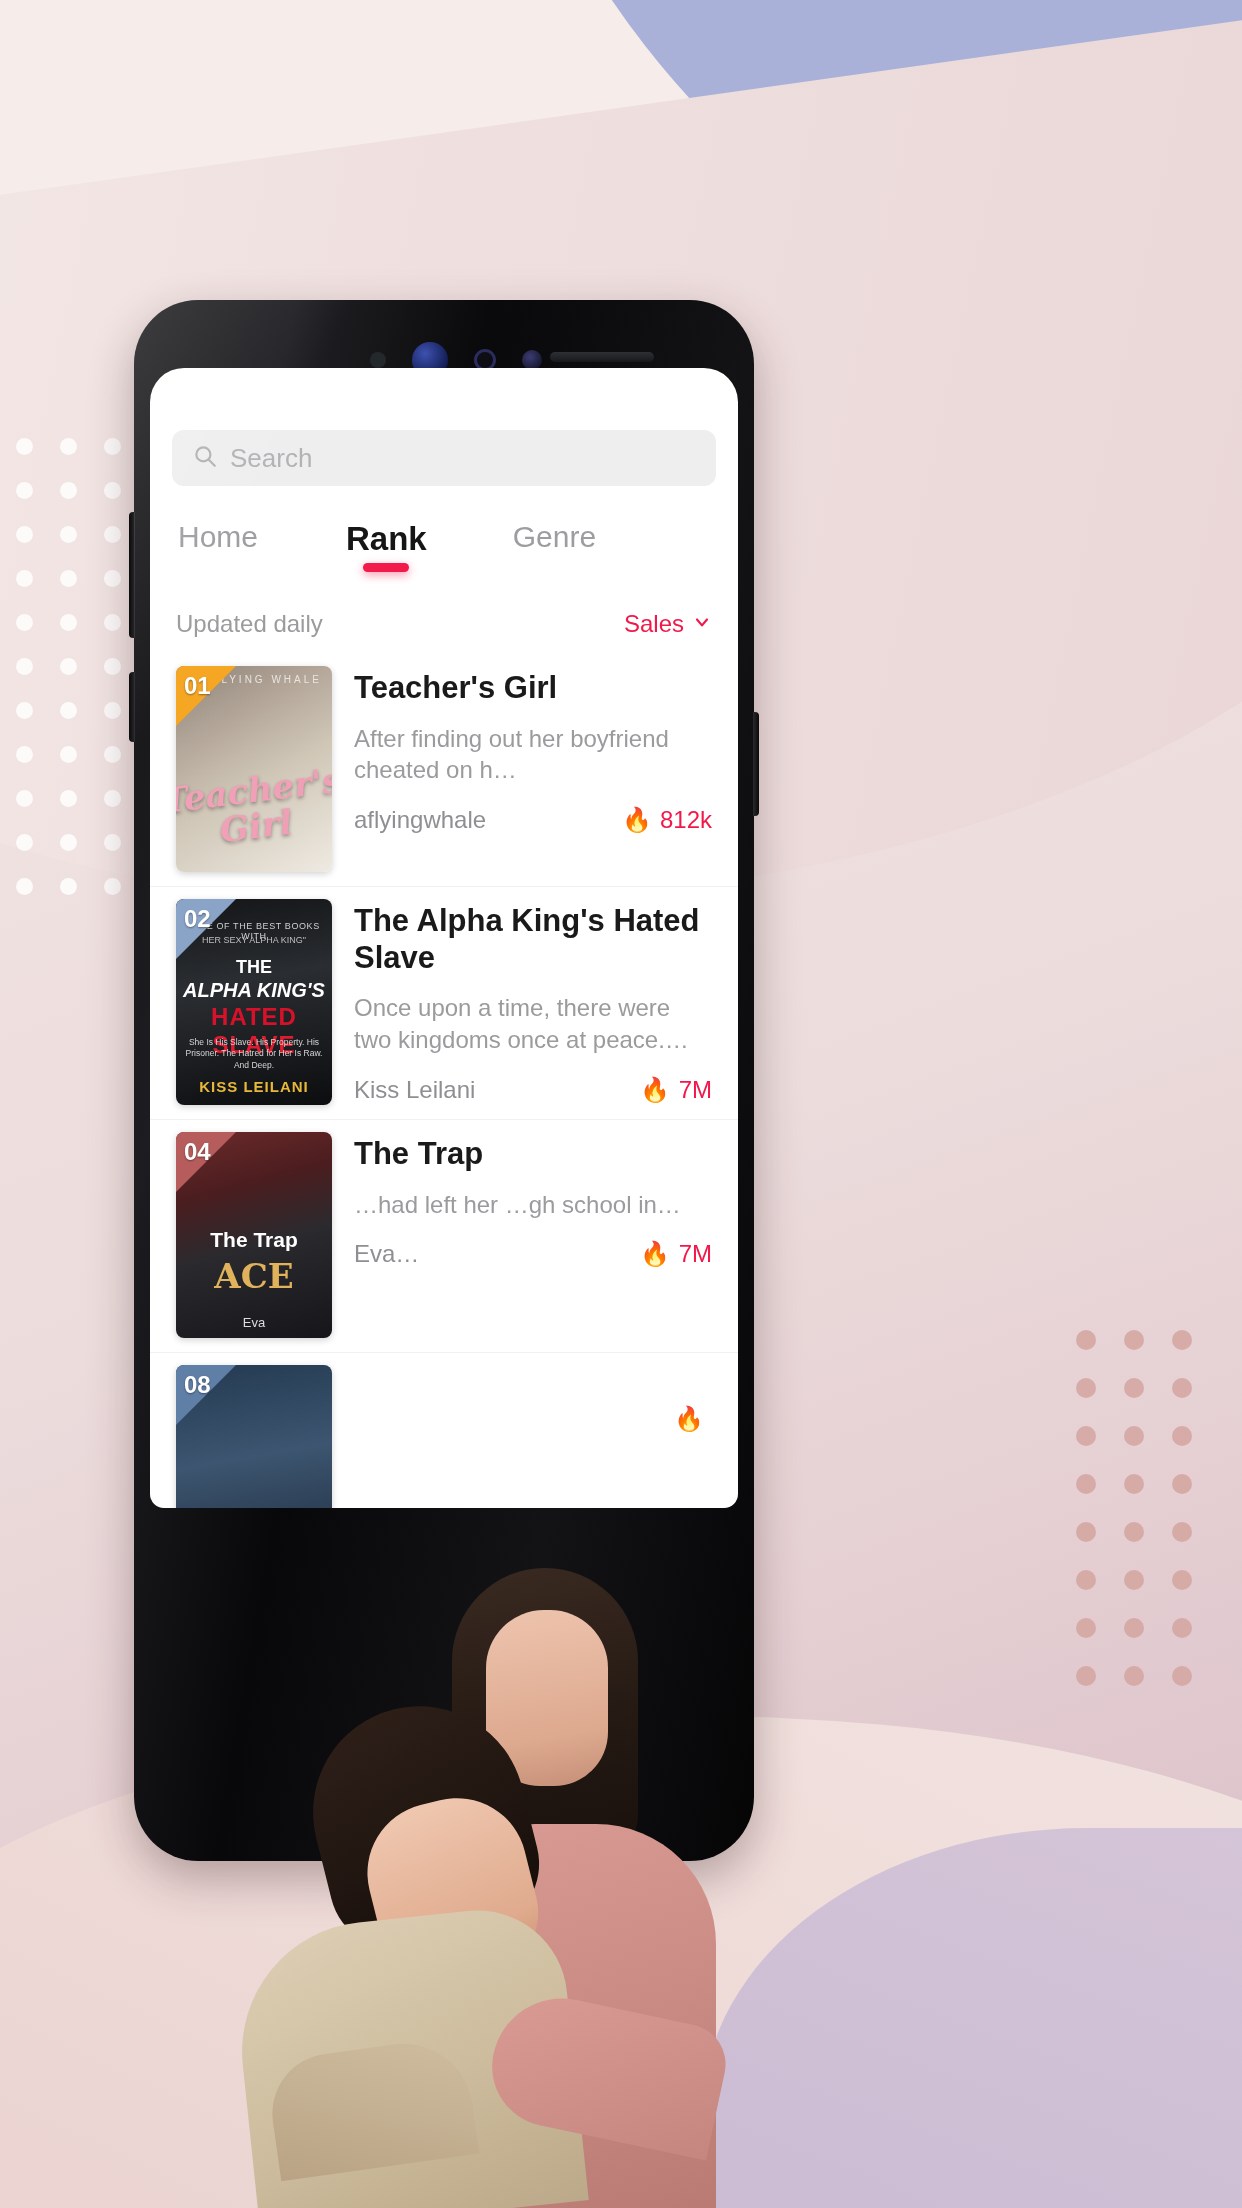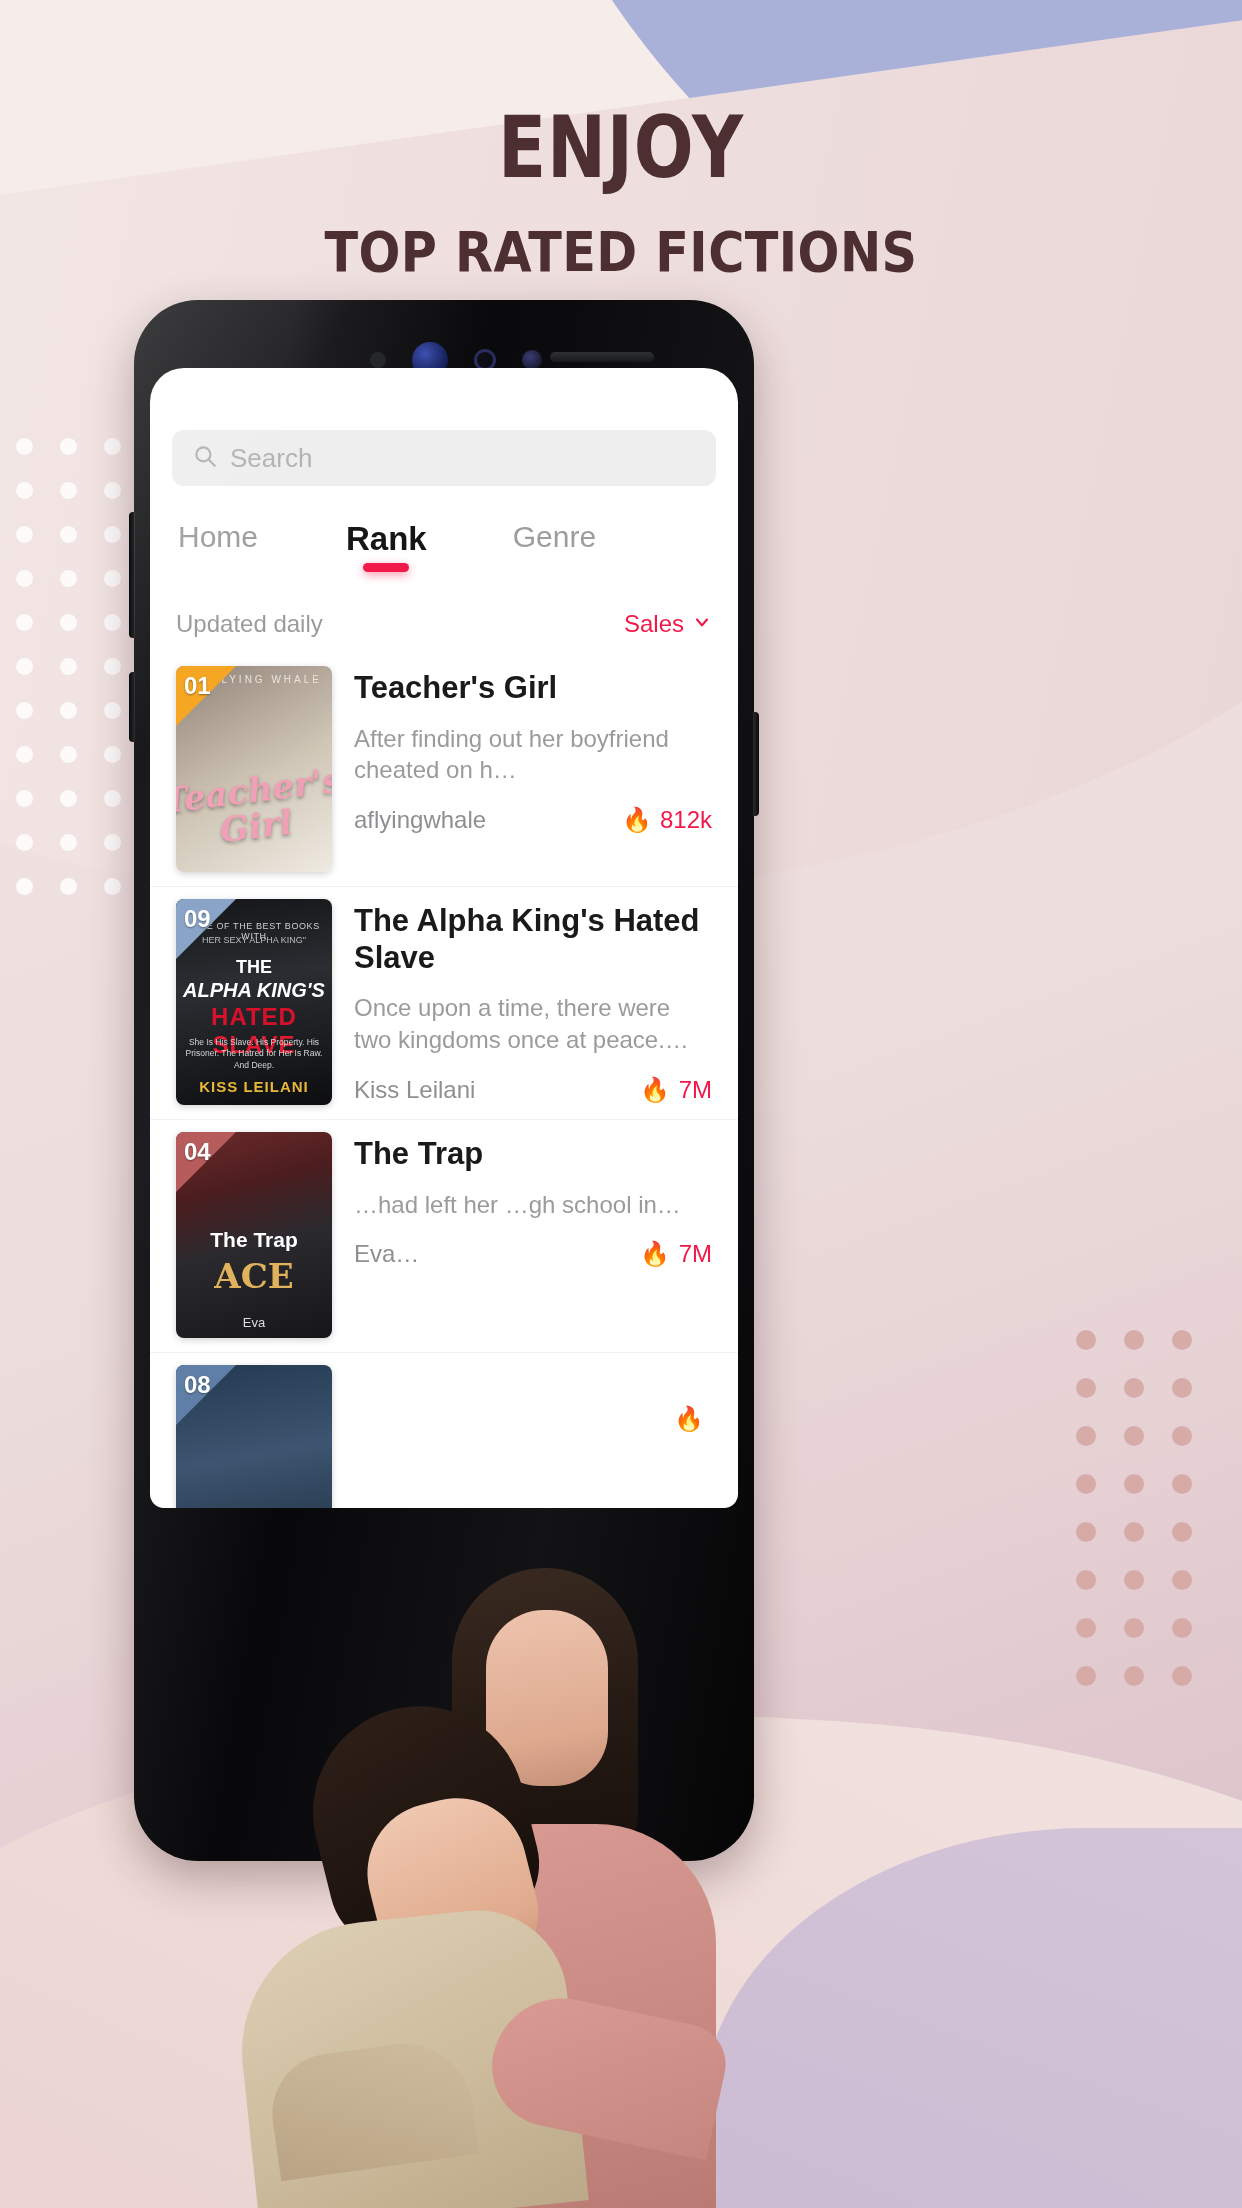--- a/index.html
+++ b/index.html
@@ -402,24 +402,20 @@
       <span></span>
       <span></span>
       <span></span>
       <span></span>
       <span></span>
       <span></span>
       <span></span>
       <span></span>
     </div>
 
-  <div class="headline-wrap">
-    <div id="headline">ENJOY</div>
-    <div id="subhead">TOP RATED FICTIONS</div>
-  </div>
 
   <div id="phone">
     <div class="side-btn" id="btn-vol"></div>
     <div class="side-btn" id="btn-bix"></div>
     <div class="side-btn-r"></div>
 
     <div id="sensor-row">
       <span class="s s-amb"></span>
       <span class="s s-iris"></span>
       <span class="s s-ring"></span>
@@ -485,21 +481,21 @@
                 <span>🔥</span>
                 <span>812k</span>
               </span>
             </div>
           </div>
         </div>
 
         <div class="book-row">
           <div class="cover cv2">
             <span class="rank-badge" style="background:#8aa4c8"></span>
-            <span class="rank-num">09</span>
+            <span class="rank-num">02</span>
             <span class="l1">"ONE OF THE BEST BOOKS WITH</span>
             <span class="l2">HER SEXY ALPHA KING"</span>
             <span class="t1">THE</span>
             <span class="t2">ALPHA KING'S</span>
             <span class="t3">
                 <div>HATED</div>
                 <div style="color:#e01b30">SLAVE</div>
               </span>
             <span class="l3">She Is His Slave. His Property. His Prisoner. The Hatred for Her Is Raw. And Deep.</span>
             <span class="au">KISS LEILANI</span>

